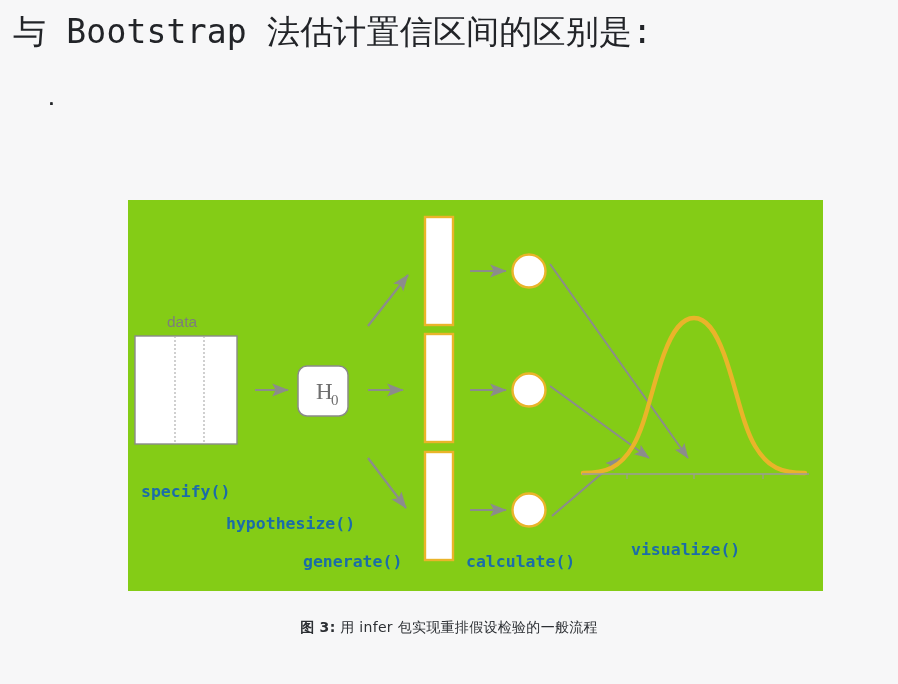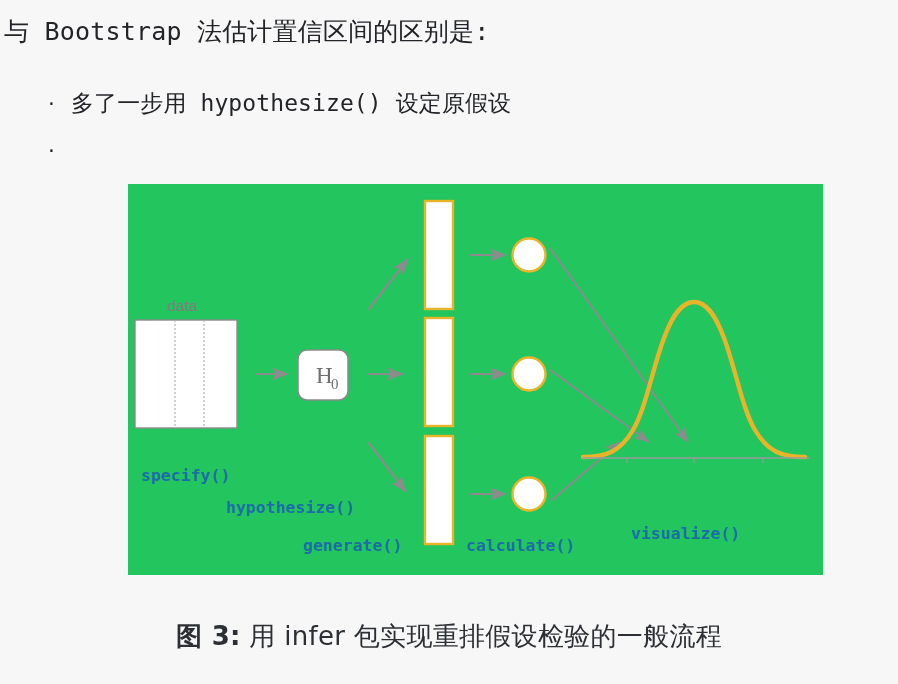--- a/index.html
+++ b/index.html
@@ -16,24 +16,24 @@
     position: relative;
   }
   .slide {
     position: absolute;
     inset: 0;
   }
 
   
   .heading {
     position: absolute;
-    left: 4px;
+    left: 13px;
     top: 12px;
     font-family: "DejaVu Sans Mono", "Liberation Mono", monospace;
-    font-size: 25px;
+    font-size: 33px;
     line-height: 40px;
     color: #222428;
     letter-spacing: 0.2px;
     white-space: nowrap;
   }
 
   
   .bullets {
     position: absolute;
     left: 44px;
@@ -58,56 +58,55 @@
     top: 0;
     font-size: 18px;
     line-height: 47px;
     color: #222428;
   }
 
   
   .figure-panel {
     position: absolute;
     left: 128px;
-    top: 184px;
+    top: 200px;
     width: 695px;
     height: 391px;
-    background: #22c55e;
+    background: #84cc16;
   }
   .figure-panel svg {
     display: block;
   }
 
   
   .caption {
     position: absolute;
     left: 0;
     right: 0;
     top: 619px;
     text-align: center;
     font-family: "DejaVu Sans", "Liberation Sans", sans-serif;
-    font-size: 26px;
+    font-size: 14px;
     color: #2c2f33;
     letter-spacing: 0.3px;
   }
   .caption .tag {
     font-weight: bold;
   }
 </style>
 </head>
 <body>
 
 <div class="slide">
 
   <div class="heading">与 Bootstrap 法估计置信区间的区别是:</div>
 
   <ul class="bullets">
     <li>
       <span class="dot">·</span>
-      <span>多了一步用 hypothesize() 设定原假设</span>
     </li>
     <li>
       <span class="dot">·</span>
     </li>
   </ul>
 
   <div class="figure-panel">
     <svg width="695" height="391" viewBox="0 0 695 391" xmlns="http://www.w3.org/2000/svg">
 
       <defs>

